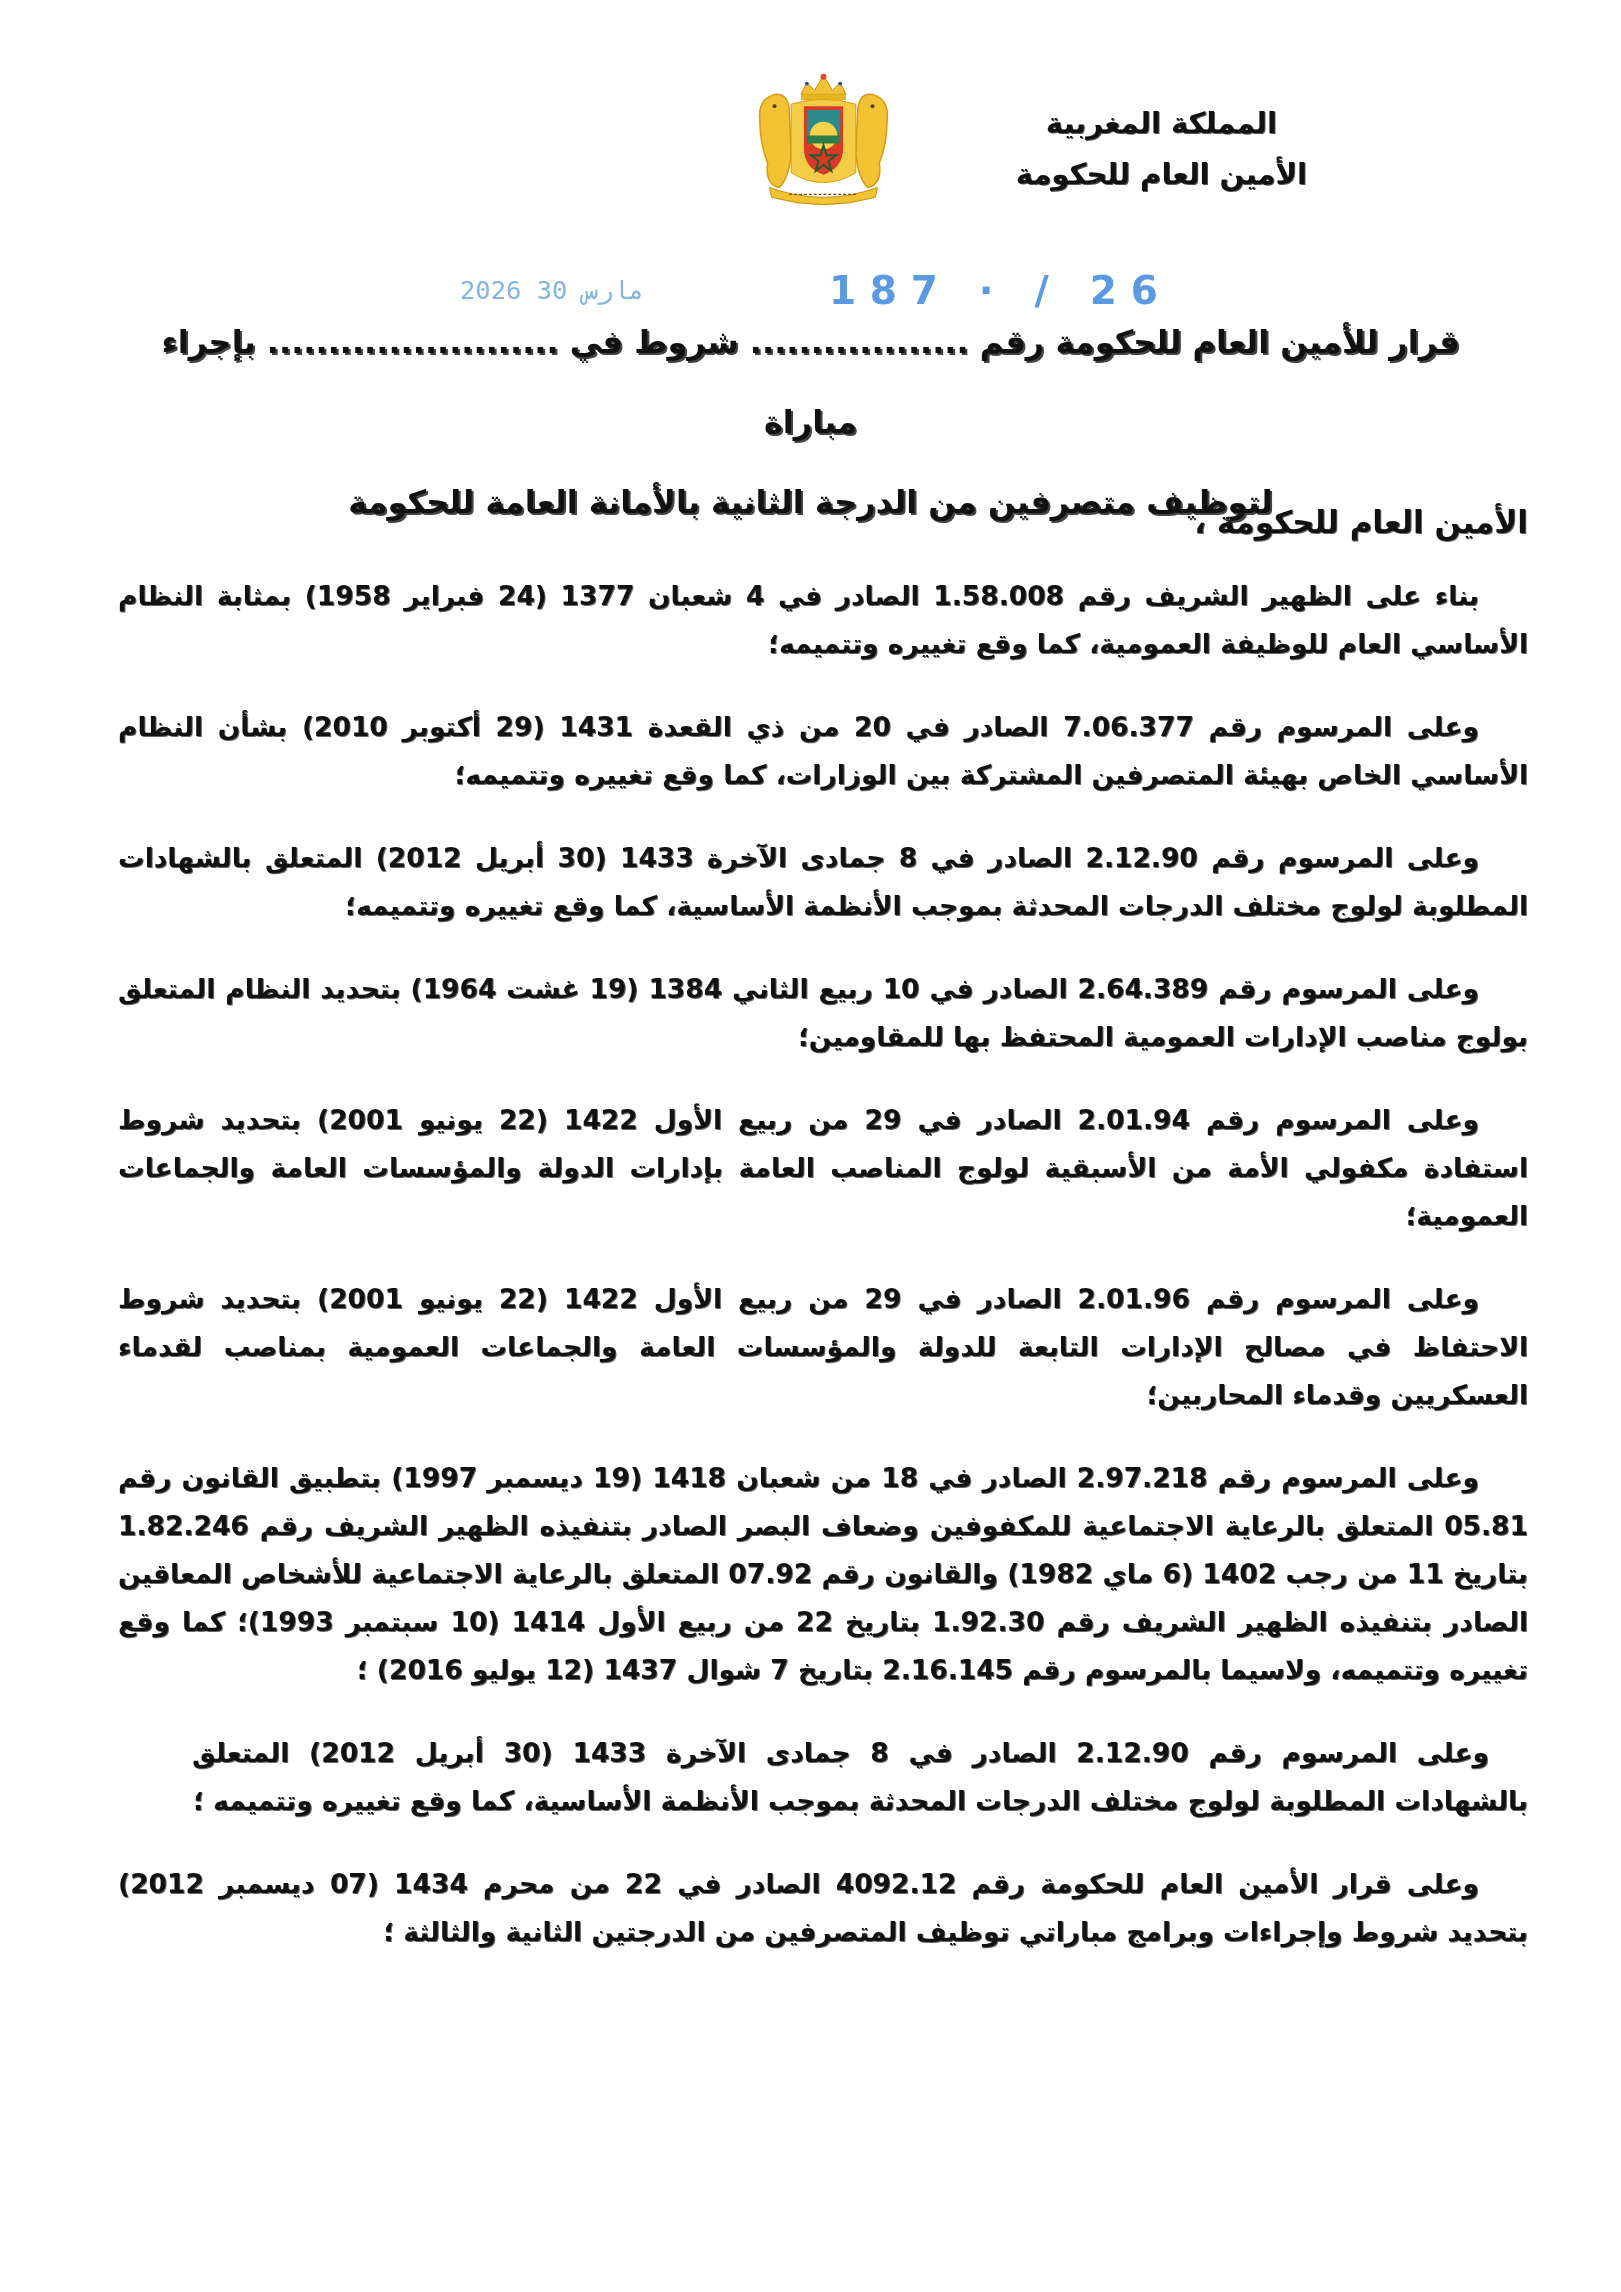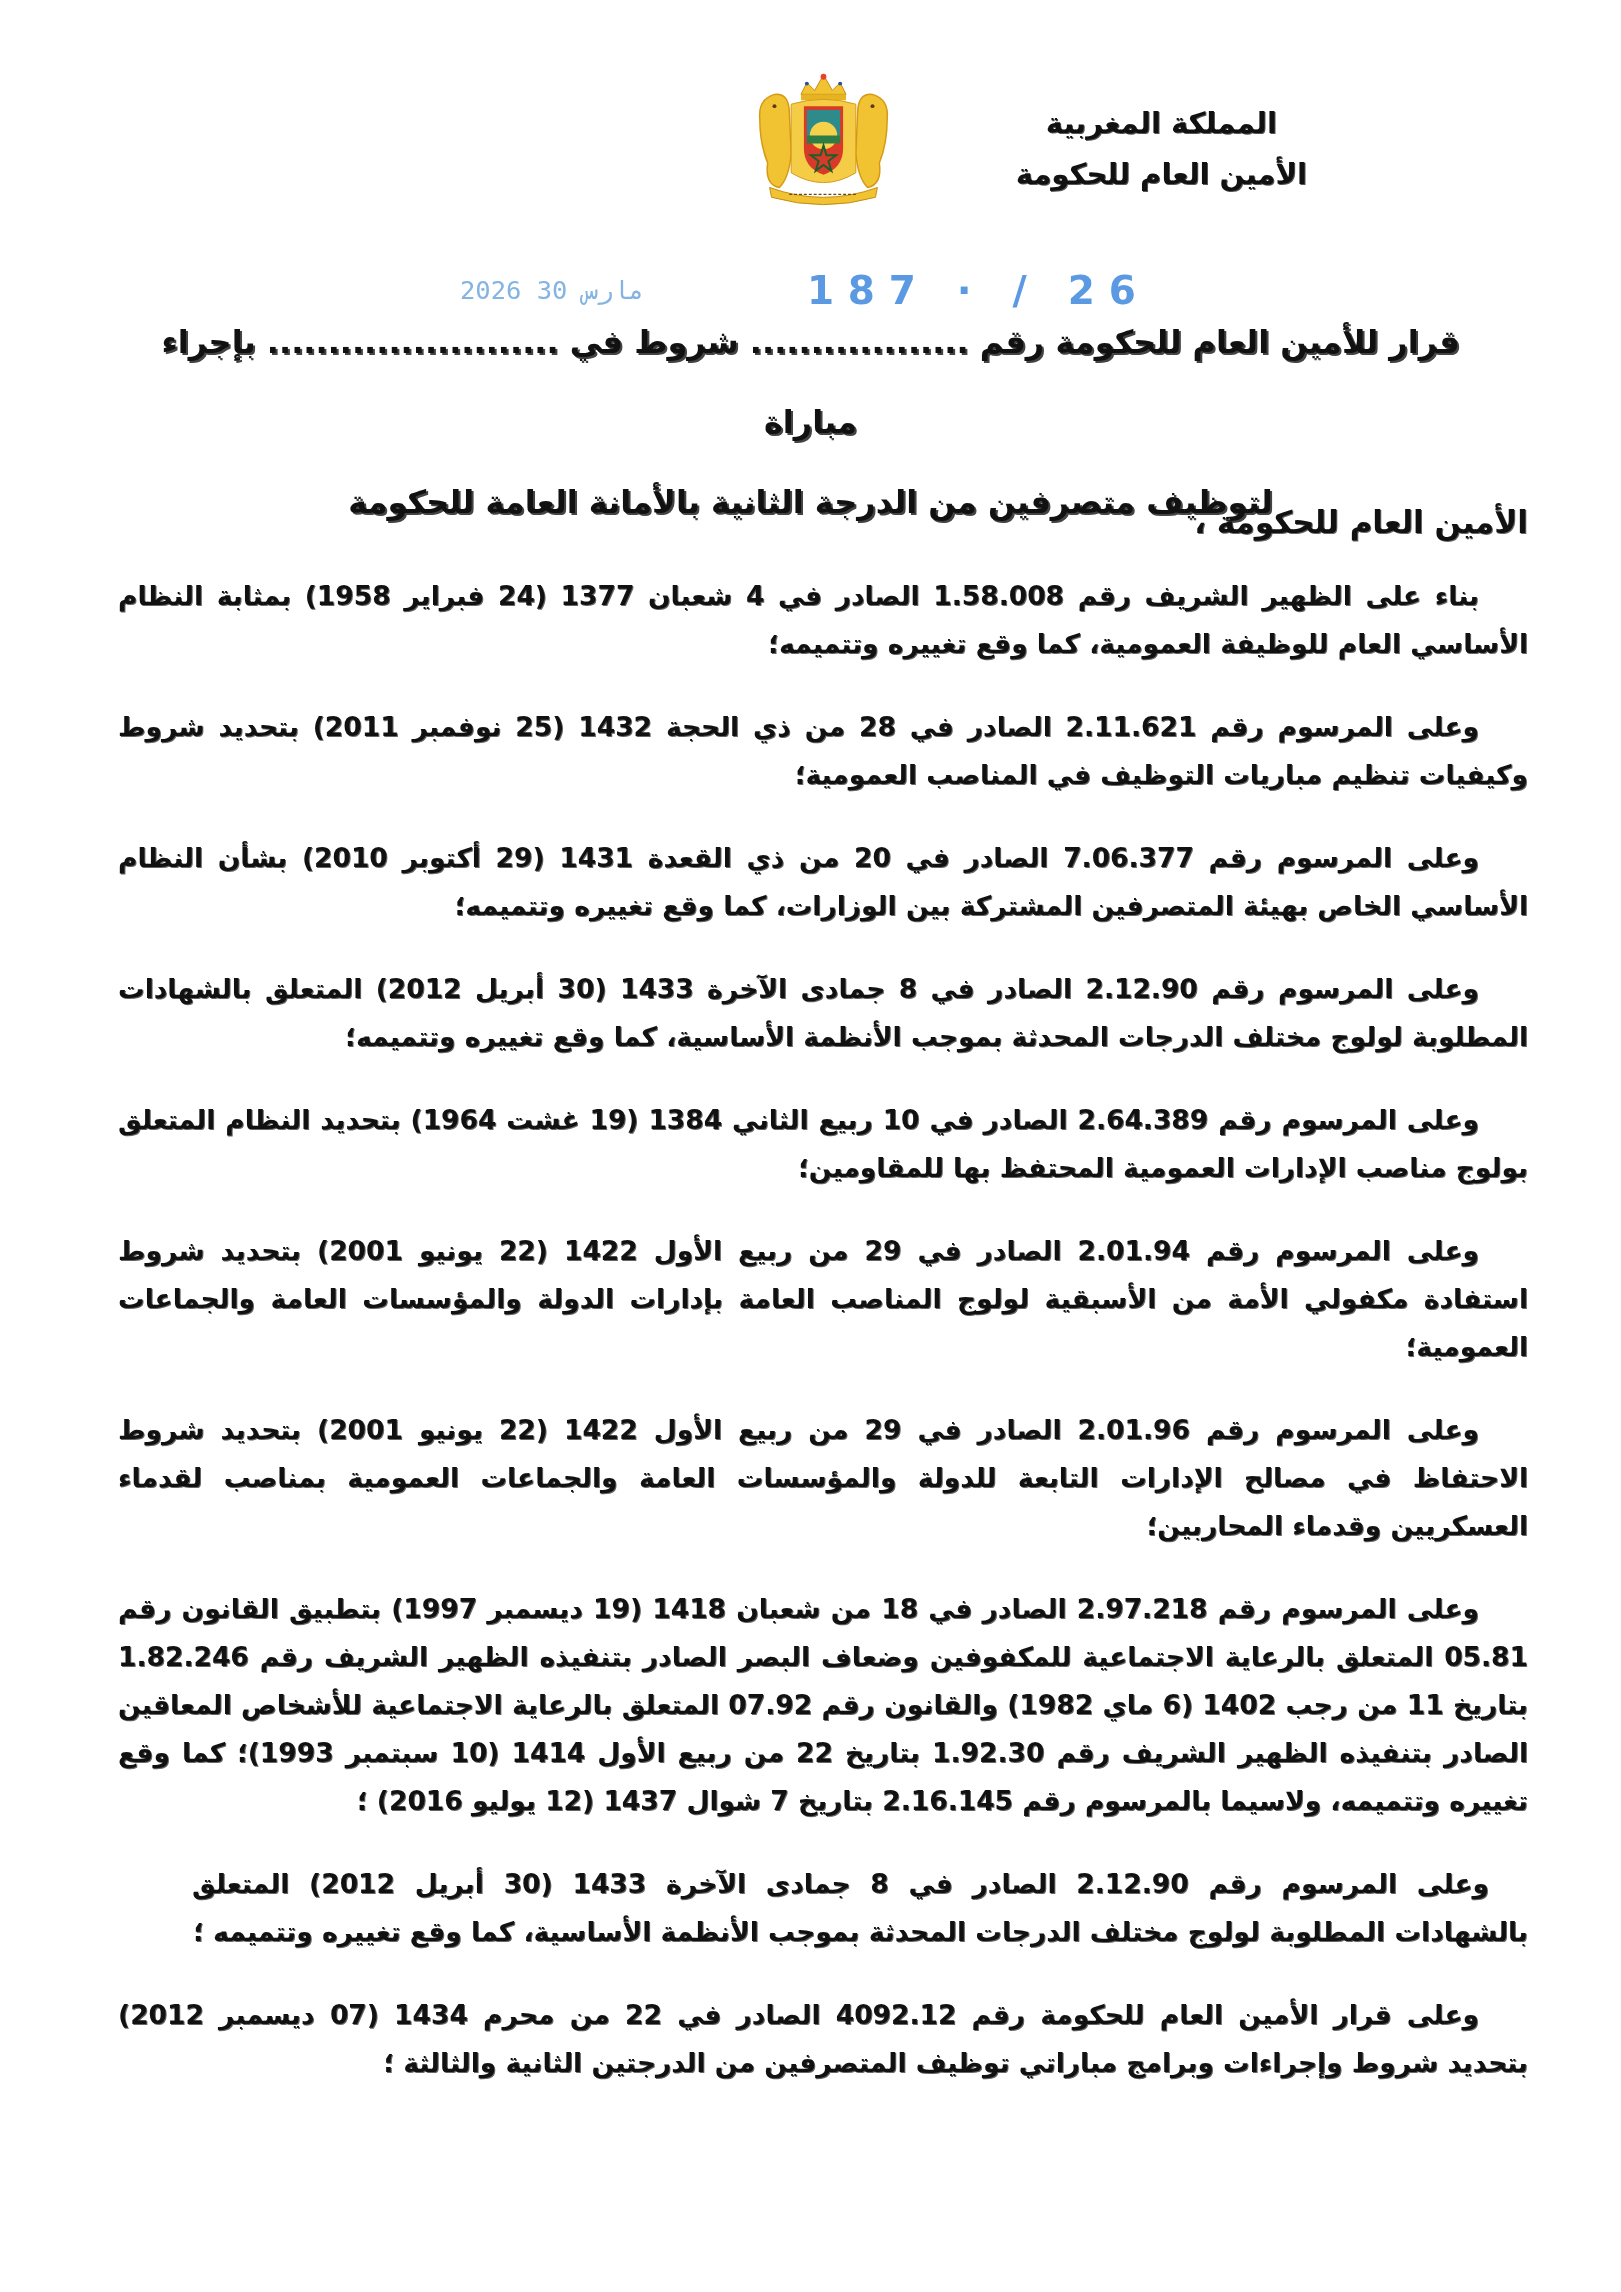--- a/index.html
+++ b/index.html
@@ -37,21 +37,21 @@
     .emblem {
       position: absolute;
       left: 750px;
       top: 57px;
       width: 147px;
       height: 147px;
     }
     
     .stamp-number {
       position: absolute;
-      left: 807px;
+      left: 829px;
       top: 260px;
       direction: ltr;
       font-family: "DejaVu Sans", sans-serif;
       font-weight: bold;
       font-size: 39px;
       letter-spacing: 13.7px;
       color: #4a8fe0;
       opacity: 0.9;
     }
     .stamp-date {
@@ -161,21 +161,20 @@
       <span>شروط في</span>
       <span class="dots">........................</span>
       <span>بإجراء مباراة</span>
     </div>
     <div>لتوظيف متصرفين من الدرجة الثانية بالأمانة العامة للحكومة</div>
   </div>
 
   <div class="body">
     <p class="salutation">الأمين العام للحكومة ،</p>
     <p class="para">بناء على الظهير الشريف رقم 1.58.008 الصادر في 4 شعبان 1377 (24 فبراير 1958) بمثابة النظام الأساسي العام للوظيفة العمومية، كما وقع تغييره وتتميمه؛</p>
-    <p class="para">وعلى المرسوم رقم 2.11.621 الصادر في 28 من ذي الحجة 1432 (25 نوفمبر 2011) بتحديد شروط وكيفيات تنظيم مباريات التوظيف في المناصب العمومية؛</p>
     <p class="para">وعلى المرسوم رقم 7.06.377 الصادر في 20 من ذي القعدة 1431 (29 أكتوبر 2010) بشأن النظام الأساسي الخاص بهيئة المتصرفين المشتركة بين الوزارات، كما وقع تغييره وتتميمه؛</p>
     <p class="para">وعلى المرسوم رقم 2.12.90 الصادر في 8 جمادى الآخرة 1433 (30 أبريل 2012) المتعلق بالشهادات المطلوبة لولوج مختلف الدرجات المحدثة بموجب الأنظمة الأساسية، كما وقع تغييره وتتميمه؛</p>
     <p class="para">وعلى المرسوم رقم 2.64.389 الصادر في 10 ربيع الثاني 1384 (19 غشت 1964) بتحديد النظام المتعلق بولوج مناصب الإدارات العمومية المحتفظ بها للمقاومين؛</p>
     <p class="para">وعلى المرسوم رقم 2.01.94 الصادر في 29 من ربيع الأول 1422 (22 يونيو 2001) بتحديد شروط استفادة مكفولي الأمة من الأسبقية لولوج المناصب العامة بإدارات الدولة والمؤسسات العامة والجماعات العمومية؛</p>
     <p class="para">وعلى المرسوم رقم 2.01.96 الصادر في 29 من ربيع الأول 1422 (22 يونيو 2001) بتحديد شروط الاحتفاظ في مصالح الإدارات التابعة للدولة والمؤسسات العامة والجماعات العمومية بمناصب لقدماء العسكريين وقدماء المحاربين؛</p>
     <p class="para">وعلى المرسوم رقم 2.97.218 الصادر في 18 من شعبان 1418 (19 ديسمبر 1997) بتطبيق القانون رقم 05.81 المتعلق بالرعاية الاجتماعية للمكفوفين وضعاف البصر الصادر بتنفيذه الظهير الشريف رقم 1.82.246 بتاريخ 11 من رجب 1402 (6 ماي 1982) والقانون رقم 07.92 المتعلق بالرعاية الاجتماعية للأشخاص المعاقين الصادر بتنفيذه الظهير الشريف رقم 1.92.30 بتاريخ 22 من ربيع الأول 1414 (10 سبتمبر 1993)؛ كما وقع تغييره وتتميمه، ولاسيما بالمرسوم رقم 2.16.145 بتاريخ 7 شوال 1437 (12 يوليو 2016) ؛</p>
     <p class="para indented">وعلى المرسوم رقم 2.12.90 الصادر في 8 جمادى الآخرة 1433 (30 أبريل 2012) المتعلق بالشهادات المطلوبة لولوج مختلف الدرجات المحدثة بموجب الأنظمة الأساسية، كما وقع تغييره وتتميمه ؛</p>
     <p class="para">وعلى قرار الأمين العام للحكومة رقم 4092.12 الصادر في 22 من محرم 1434 (07 ديسمبر 2012) بتحديد شروط وإجراءات وبرامج مباراتي توظيف المتصرفين من الدرجتين الثانية والثالثة ؛</p>
 
   </div>

